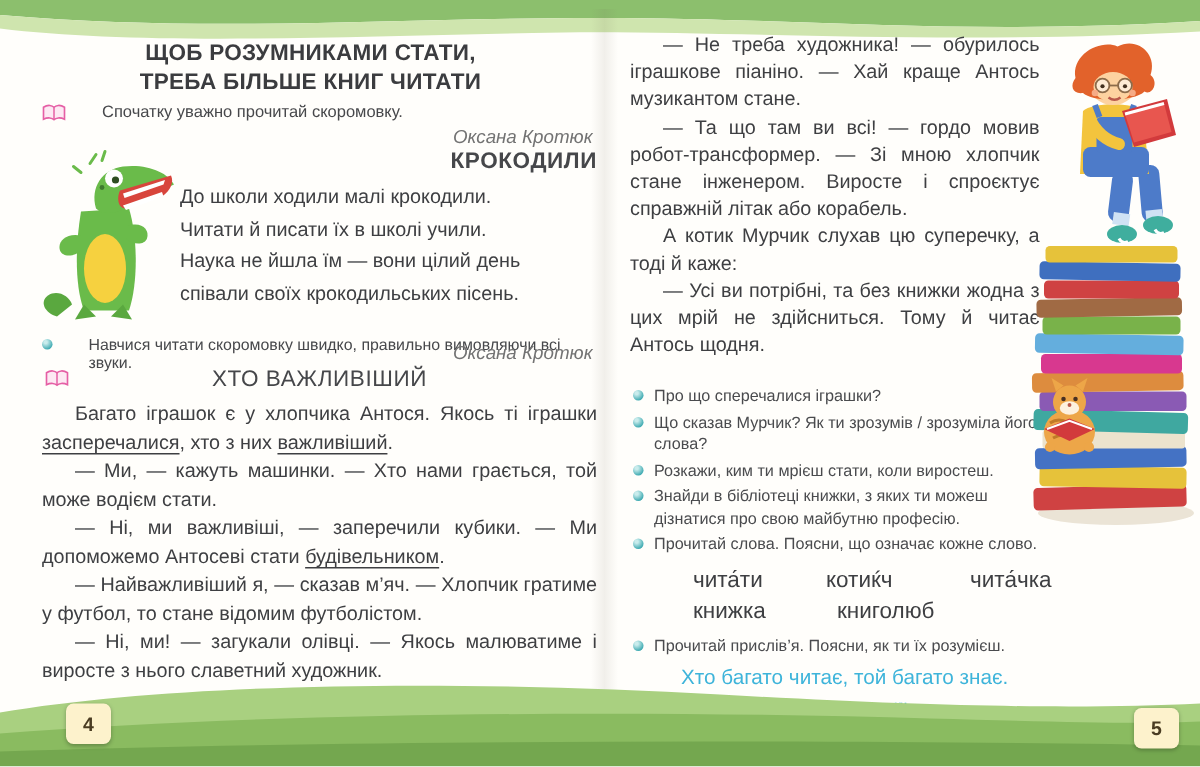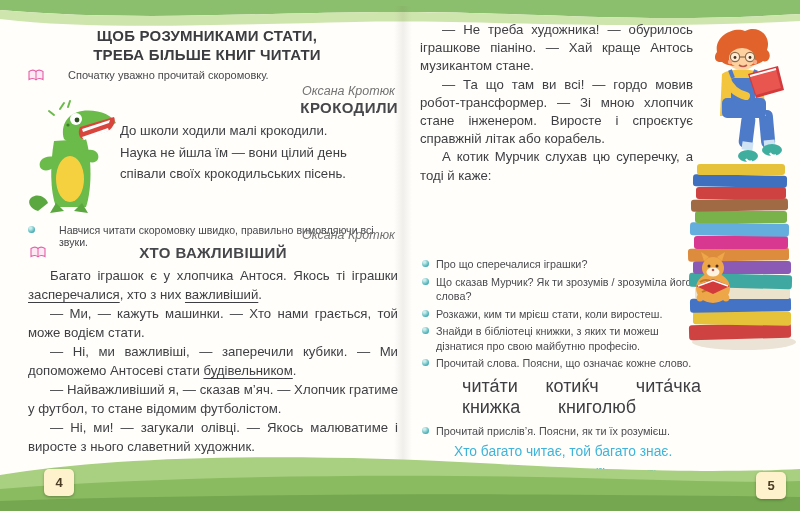--- a/index.html
+++ b/index.html
@@ -16,34 +16,34 @@
   .task1{left:28px;top:69px;width:366px;}
   .task2{left:28px;top:224px;width:372px;font-size:10.6px;}
   .author{width:367px;text-align:right;font-style:italic;font-size:12.5px;color:#737373;}
   .author1{left:28px;top:84px;}
   .author2{left:28px;top:228px;}
   .croc-wrap{left:24px;top:95px;}
   .poem-title{left:120px;top:99px;width:278px;text-align:right;font-weight:bold;font-size:15px;color:#46474a;letter-spacing:.4px;}
   .poem{left:120px;top:120px;width:282px;font-size:13.2px;line-height:21.5px;color:#3e3f42;}
   .story-head{left:28px;top:244px;width:370px;height:20px;}
   .story-head .icon-bk{position:absolute;left:2px;top:2px;}
-  .story-head h2{margin:0;text-align:center;font-size:15px;font-weight:bold;color:#46474a;letter-spacing:.4px;}
+  .story-head h2{margin:0;text-align:center;font-size:15px;font-weight:normal;color:#46474a;letter-spacing:.4px;}
   .story{text-align:justify;font-size:13.2px;color:#3e3f42;}
   .story p{margin:0;text-indent:22px;}
   .story-left{left:28px;top:266px;width:370px;line-height:19px;}
   .story-right{left:420px;top:21px;width:273px;line-height:18.2px;}
   .orth{text-decoration:underline;text-decoration-thickness:1px;text-underline-offset:3px;}
   
   .tasks{left:420px;top:257px;width:281px;font-size:10.8px;line-height:14.5px;color:#4a4b4e;}
   .q{position:relative;padding-left:16px;margin-bottom:3px;}
   .dot{position:absolute;left:2px;top:3px;width:7px;height:7px;border-radius:50%;background:radial-gradient(circle at 35% 30%,#c9ecec 15%,#2fa3ab 80%);}
   .q.discuss{margin-top:7px;margin-bottom:5px;padding-left:20px;}
   .q .bubble{position:absolute;left:-3px;top:0;}
   .words{margin:5px 0 6px 42px;}
-  .wrow{display:flex;font-size:18px;line-height:21px;color:#3e3f42;}
+  .wrow{display:flex;font-size:15px;line-height:21px;color:#3e3f42;}
   .wrow span:nth-child(1){width:96px;}
   .wrow span:nth-child(2){width:104px;}
   .proverbs{margin-left:34px;margin-top:2px;color:#3eb4da;font-size:13.8px;line-height:22px;}
   .stack-wrap{left:686px;top:16px;z-index:2;}
 </style>
 </head>
 <body>
 
 <div class="spread">
 
@@ -85,20 +85,21 @@
       <circle cx="52" cy="24" r="6" fill="#ffffff"></circle>
       <circle cx="53" cy="25" r="2.4" fill="#2e4d22"></circle>
       <circle cx="44" cy="30" r="1.6" fill="#3f7a2e"></circle>
       <path d="M36,14 L40,8 M44,12 L46,6 M30,20 L25,16" stroke="#6abb4a" stroke-width="2" stroke-linecap="round" fill="none"></path>
     </svg>
   </div>
 
   <div class="abs poem-title">КРОКОДИЛИ</div>
   <div class="abs poem">
     <div>До школи ходили малі крокодили.</div>
+    <div>Читати й писати їх в школі учили.</div>
     <div>Наука не йшла їм — вони цілий день</div>
     <div>співали своїх крокодильських пісень.</div>
   </div>
 
   <div class="abs task-line task2">
     <span class="dot" style="position:static;flex:0 0 auto;margin-top:2px;"></span>
     <span>Навчися читати скоромовку швидко, правильно вимовляючи всі звуки.</span>
   </div>
 
   <div class="abs author author2">Оксана Кротюк</div>
@@ -116,20 +117,21 @@
     <p>— Ми, — кажуть машинки. — Хто нами грається, той може водієм стати.</p>
     <p><span>— Ні, ми важливіші, — заперечили кубики. — Ми допоможемо Антосеві стати </span><span class="orth">будівельником</span><span>.</span></p>
     <p>— Найважливіший я, — сказав м’яч. — Хлопчик гратиме у футбол, то стане відомим футболістом.</p>
     <p>— Ні, ми! — загукали олівці. — Якось малюватиме і виросте з нього славетний художник.</p>
   </div>
 
   <div class="abs story story-right">
     <p>— Не треба художника! — обурилось іграшкове піаніно. — Хай краще Антось музикантом стане.</p>
     <p>— Та що там ви всі! — гордо мовив робот-трансформер. — Зі мною хлопчик стане інженером. Виросте і спроєктує справжній літак або корабель.</p>
     <p>А котик Мурчик слухав цю суперечку, а тоді й каже:</p>
+    <p>— Усі ви потрібні, та без книжки жодна з цих мрій не здійсниться. Тому й читає Антось щодня.</p>
   </div>
 
   <div class="abs tasks">
     <div class="q"><span class="dot"></span><span>Про що сперечалися іграшки?</span></div>
     <div class="q"><span class="dot"></span><span>Що сказав Мурчик? Як ти зрозумів / зрозуміла його слова?</span></div>
     <div class="q"><span class="dot"></span><span>Розкажи, ким ти мрієш стати, коли виростеш.</span></div>
     <div class="q"><span class="dot"></span><span>Знайди в бібліотеці книжки, з яких ти можеш дізнатися про свою майбутню професію.</span></div>
     <div class="q"><span class="dot"></span><span>Прочитай слова. Поясни, що означає кожне слово.</span></div>
 
     <div class="words">

